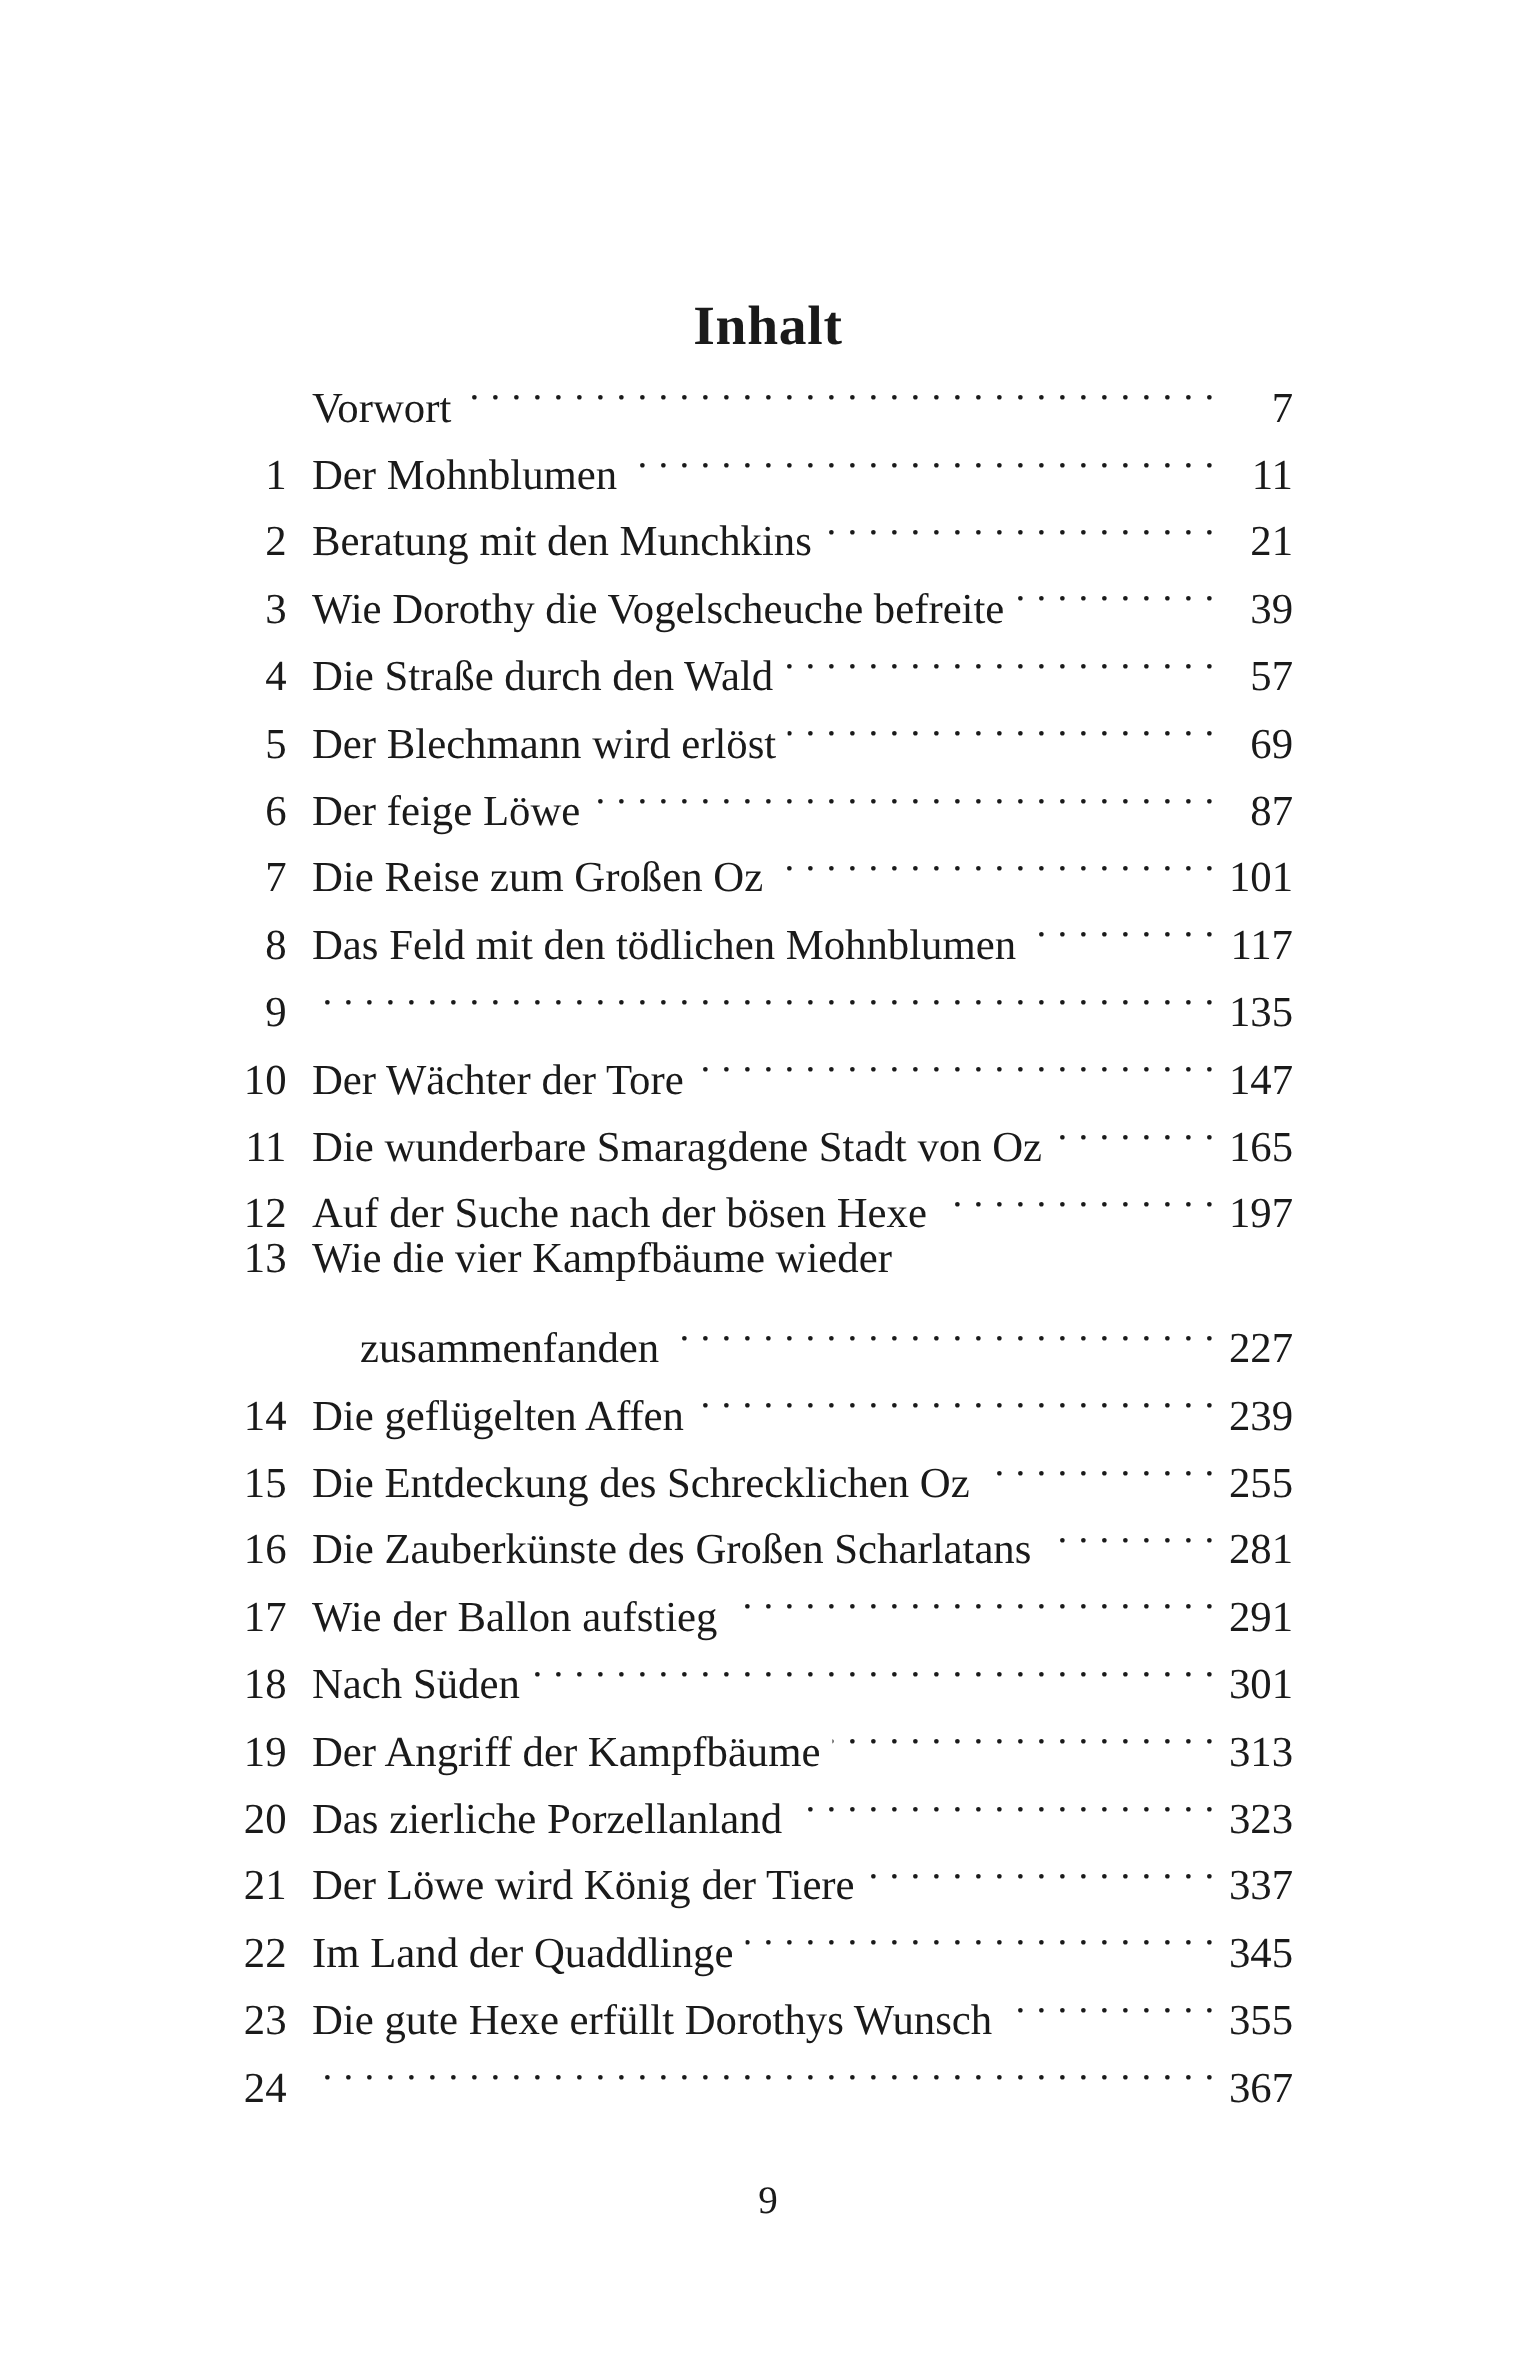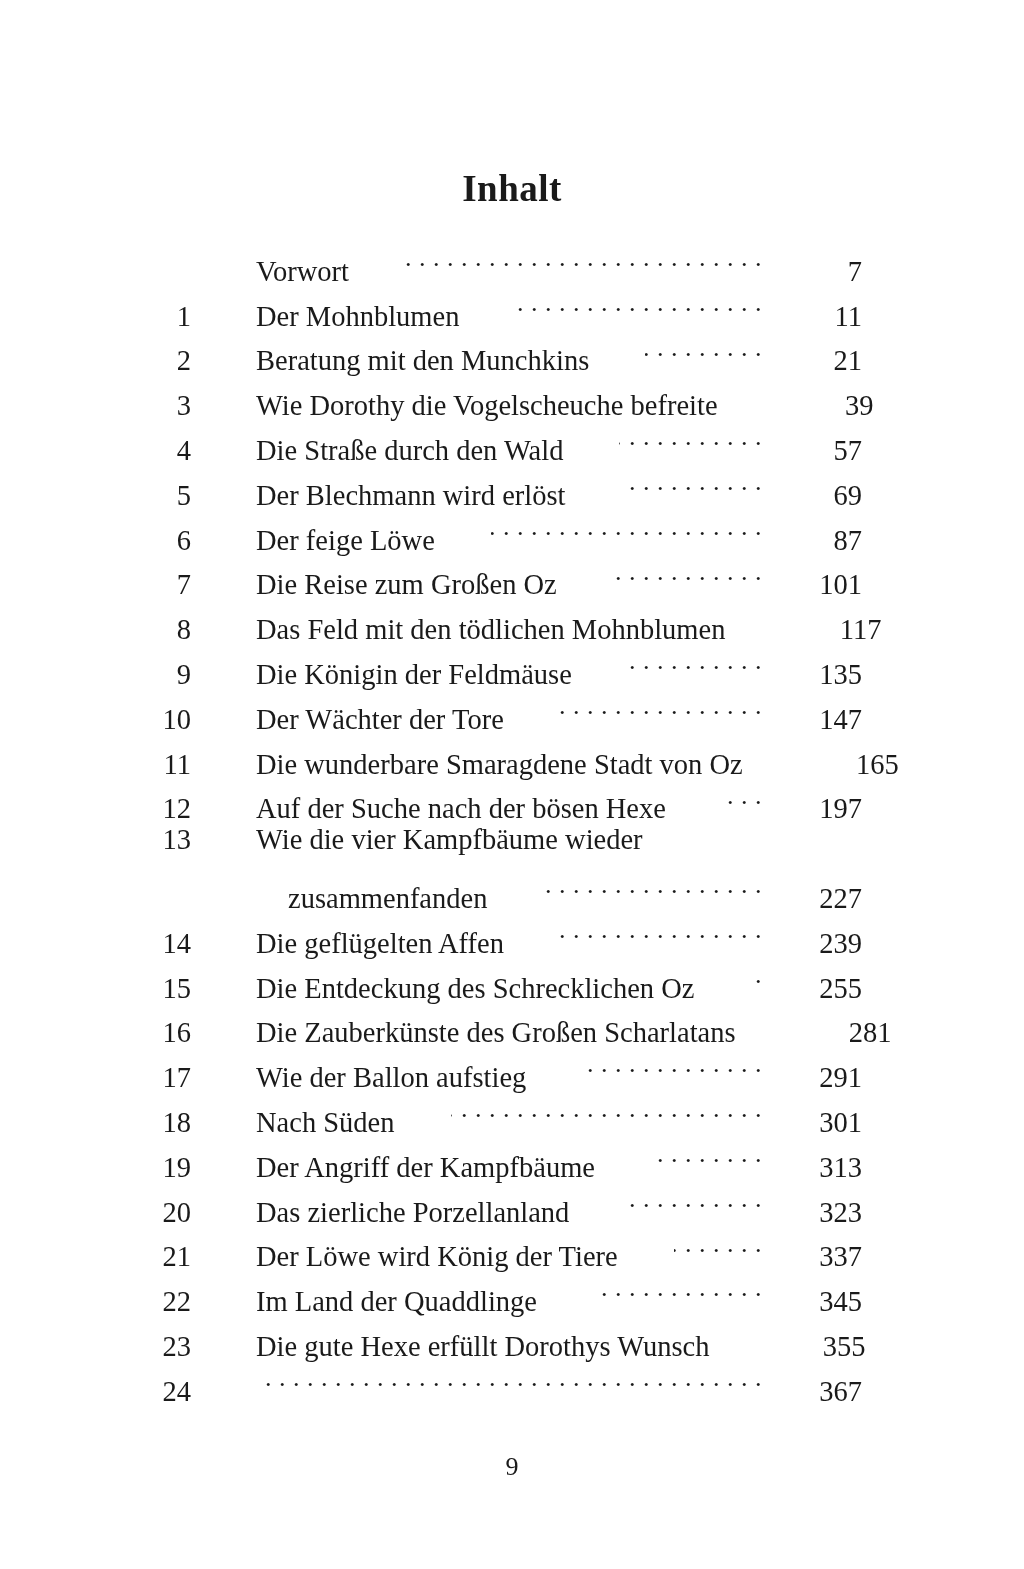--- a/index.html
+++ b/index.html
@@ -10,42 +10,41 @@
     body {
       width: 1024px;
       height: 1569px;
       position: relative;
       overflow: hidden;
       font-family: "Liberation Serif", "DejaVu Serif", serif;
       color: #1a1a1a;
     }
     .page-title {
       position: absolute;
-      top: 142px;
+      top: 171px;
       left: 0;
       width: 1024px;
       text-align: center;
       font-size: 37px;
       font-weight: bold;
       letter-spacing: 0.5px;
     }
     .toc {
       position: absolute;
       top: 236px;
       left: 150px;
       width: 712px;
     }
     .toc-row {
       display: flex;
       align-items: baseline;
       height: 44.8px;
       font-size: 28.5px;
       line-height: 44.8px;
       white-space: nowrap;
-      gap: 48px;
     }
     .toc-num {
       width: 41px;
       text-align: right;
       flex: 0 0 auto;
       margin-right: 17px;
     }
     .toc-title {
       flex: 0 0 auto;
       padding-right: 8px;
@@ -147,21 +146,20 @@
 
   <div class="toc-row">
     <span class="toc-num">8</span>
     <span class="toc-title">Das Feld mit den tödlichen Mohnblumen</span>
     <span class="toc-dots"></span>
     <span class="toc-page">117</span>
   </div>
 
   <div class="toc-row">
     <span class="toc-num">9</span>
-    <span class="toc-title">Die Königin der Feldmäuse</span>
     <span class="toc-dots"></span>
     <span class="toc-page">135</span>
   </div>
 
   <div class="toc-row">
     <span class="toc-num">10</span>
     <span class="toc-title">Der Wächter der Tore</span>
     <span class="toc-dots"></span>
     <span class="toc-page">147</span>
   </div>

